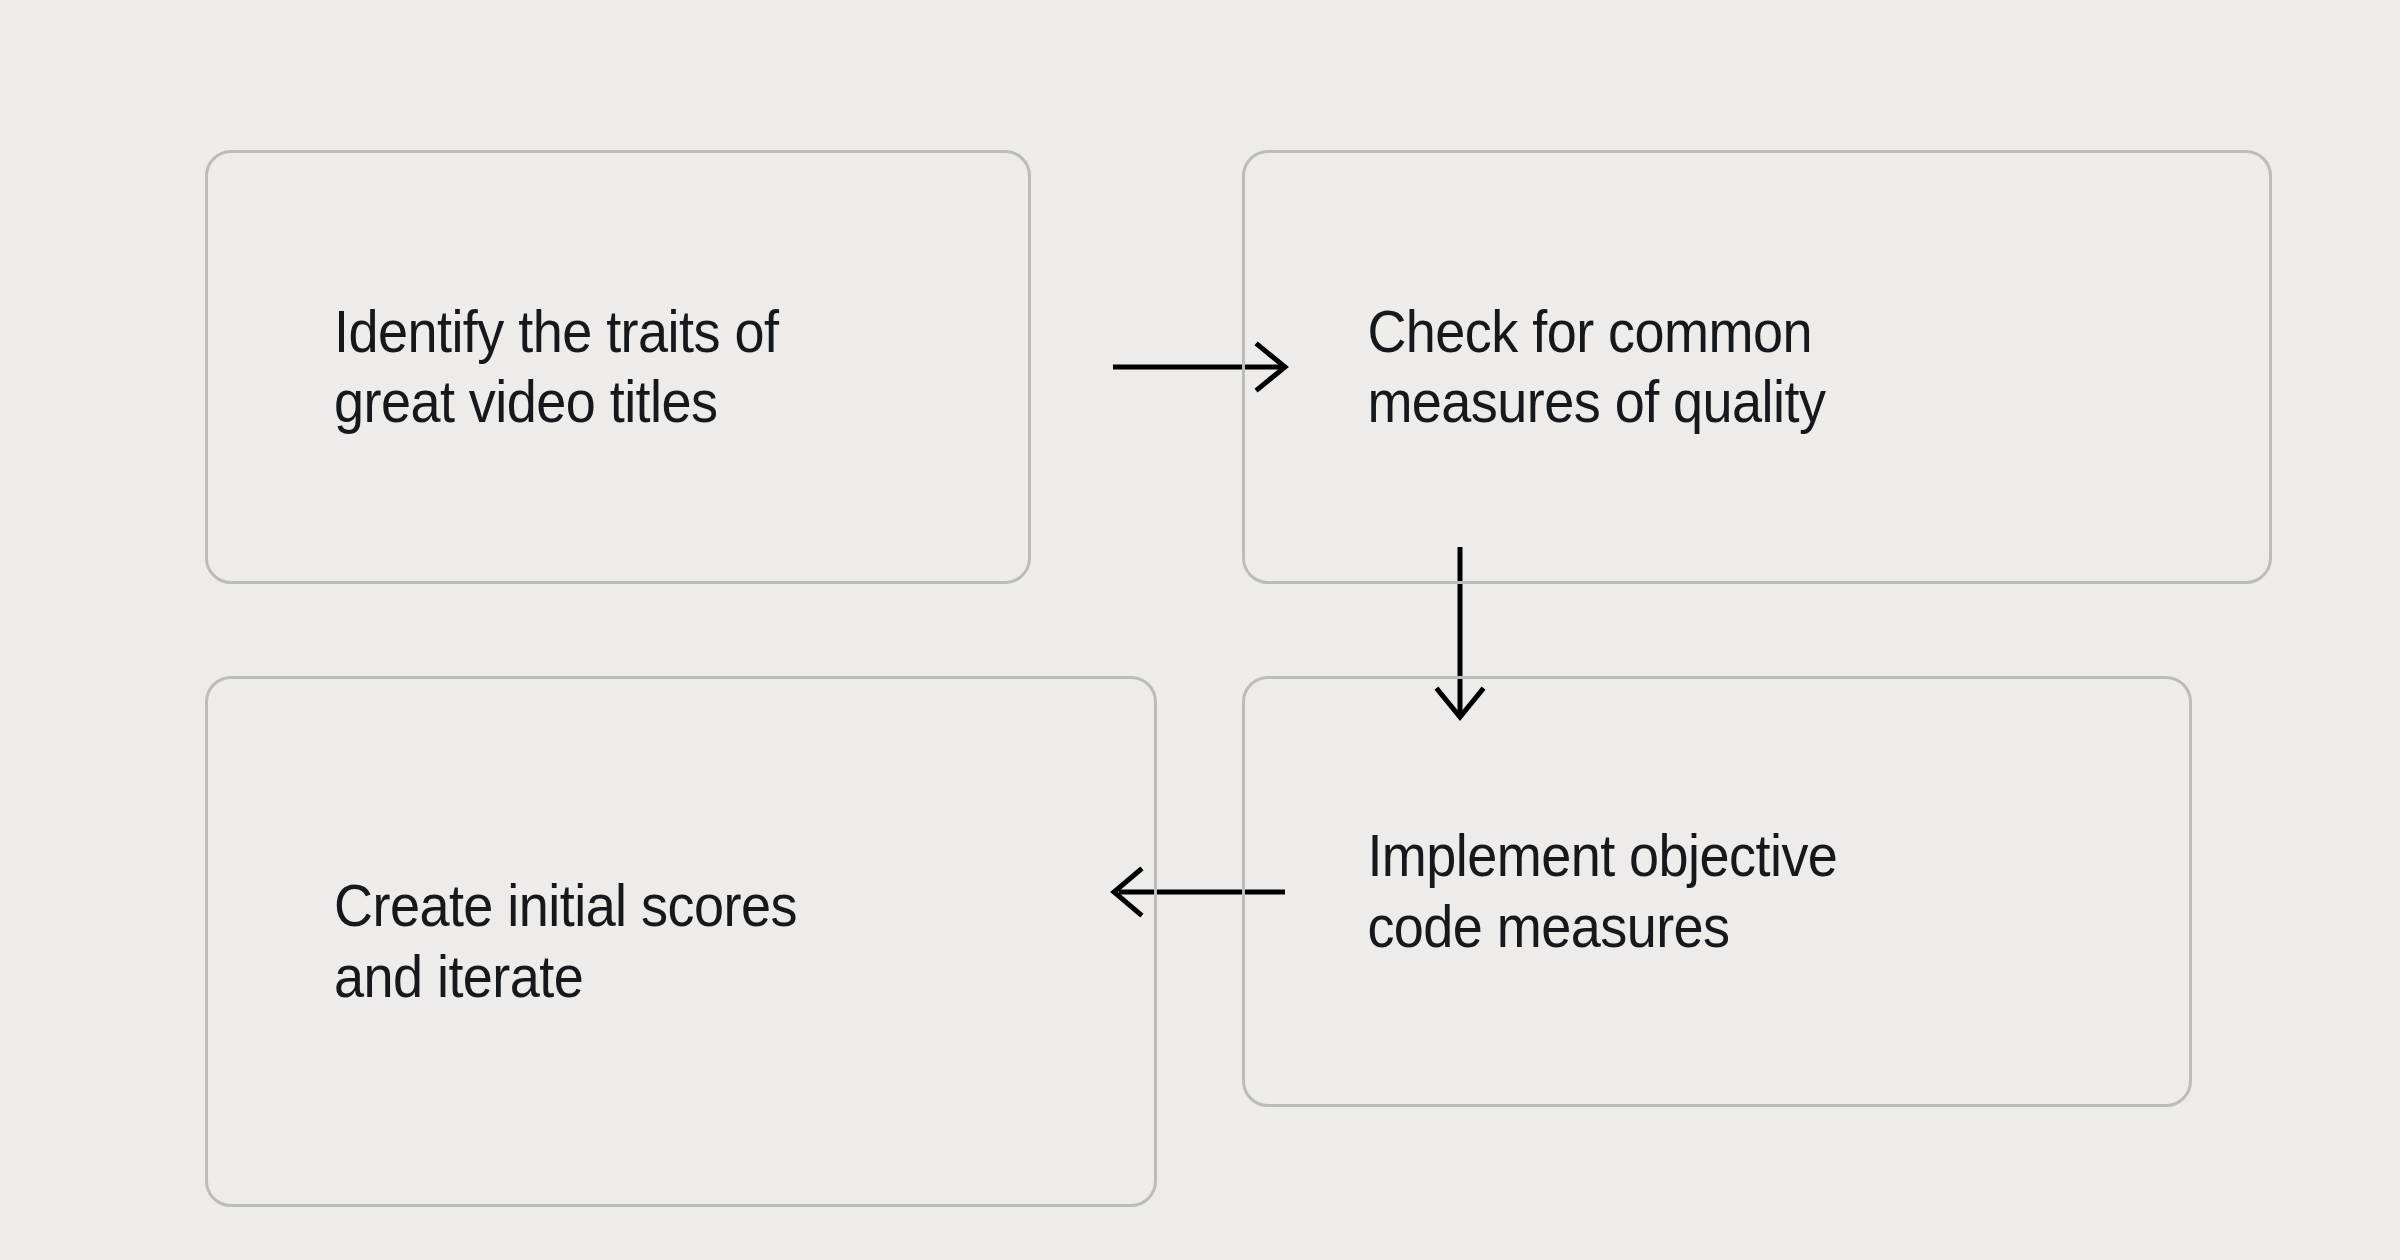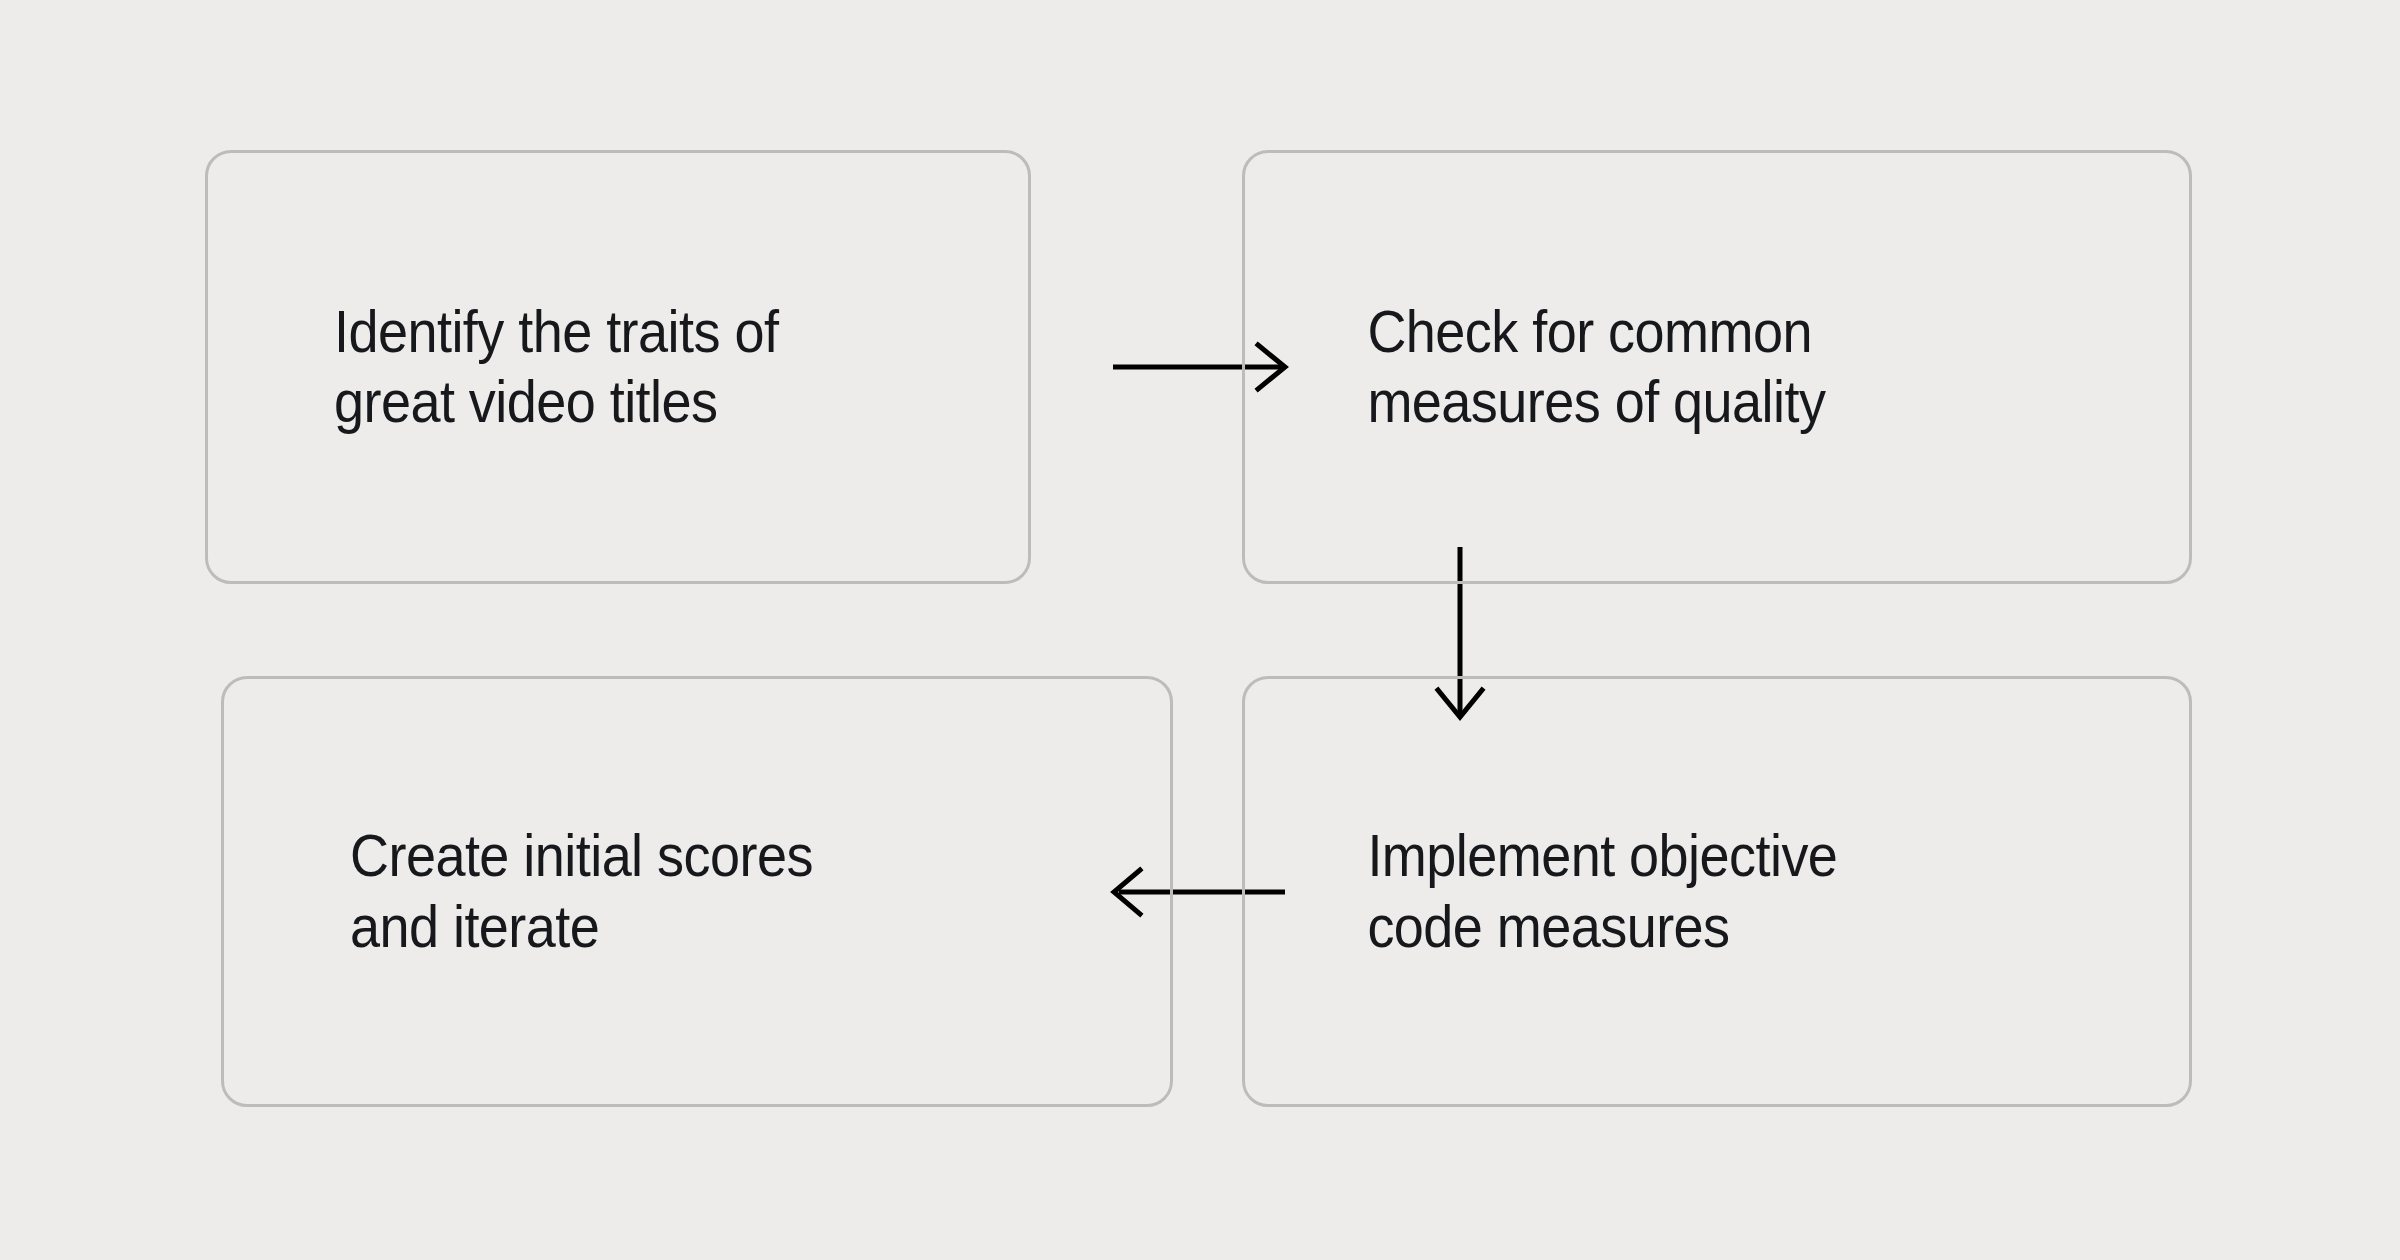--- a/index.html
+++ b/index.html
@@ -38,22 +38,22 @@
     font-weight: 400;
     color: #16181c;
     letter-spacing: -0.6px;
     white-space: pre-line;
     transform: scaleX(0.9);
     transform-origin: left center;
   }
 
   
   #node-identify  { left: 205px;  top: 150px;  width: 826px;  height: 434px; }
-  #node-check     { left: 1242px; top: 150px;  width: 950px;  height: 434px; }
-  #node-create    { left: 221px;  top: 676px;  width: 952px;  height: 431px; }
+  #node-check     { left: 1242px; top: 150px;  width: 1030px;  height: 434px; }
+  #node-create    { left: 205px;  top: 676px;  width: 952px;  height: 531px; }
   #node-implement { left: 1242px; top: 676px;  width: 950px;  height: 431px; }
 
   #node-identify  .node-label { padding-left: 140px; }
   #node-check     .node-label { padding-left: 136px; }
   #node-create    .node-label { padding-left: 140px; }
   #node-implement .node-label { padding-left: 136px; }
 
   
   #connectors {
     position: absolute;

